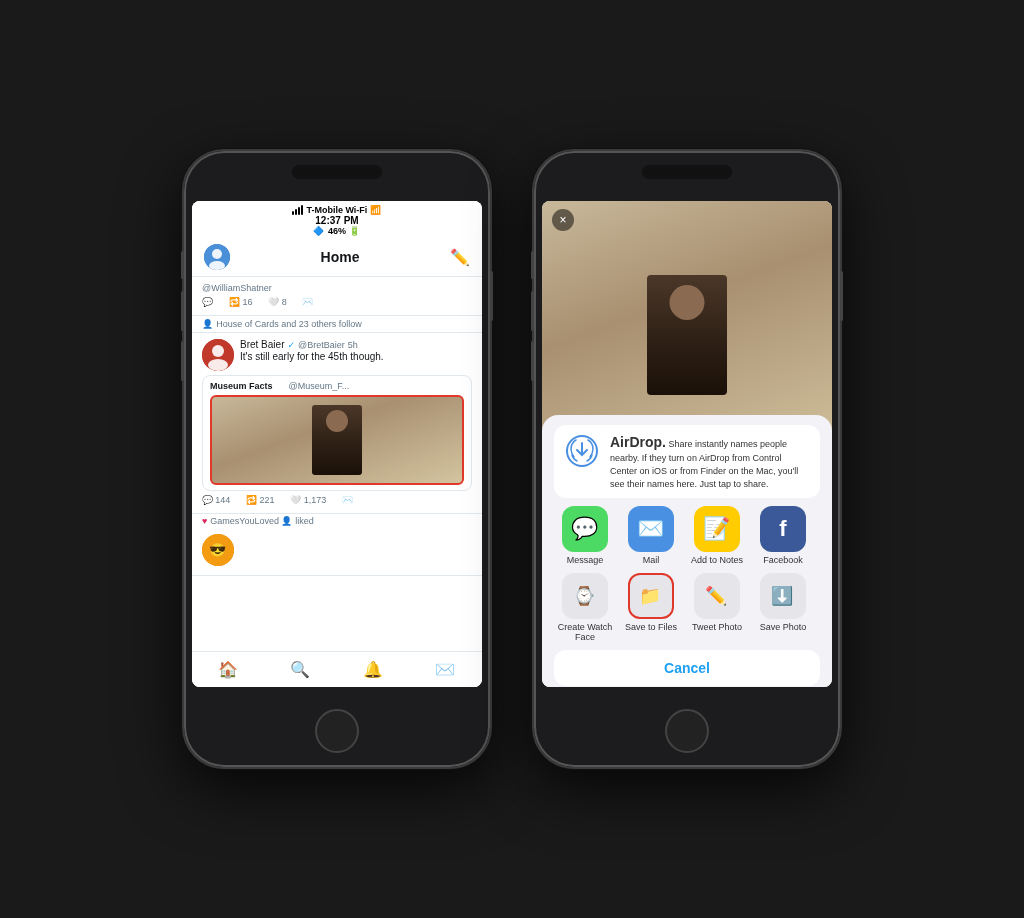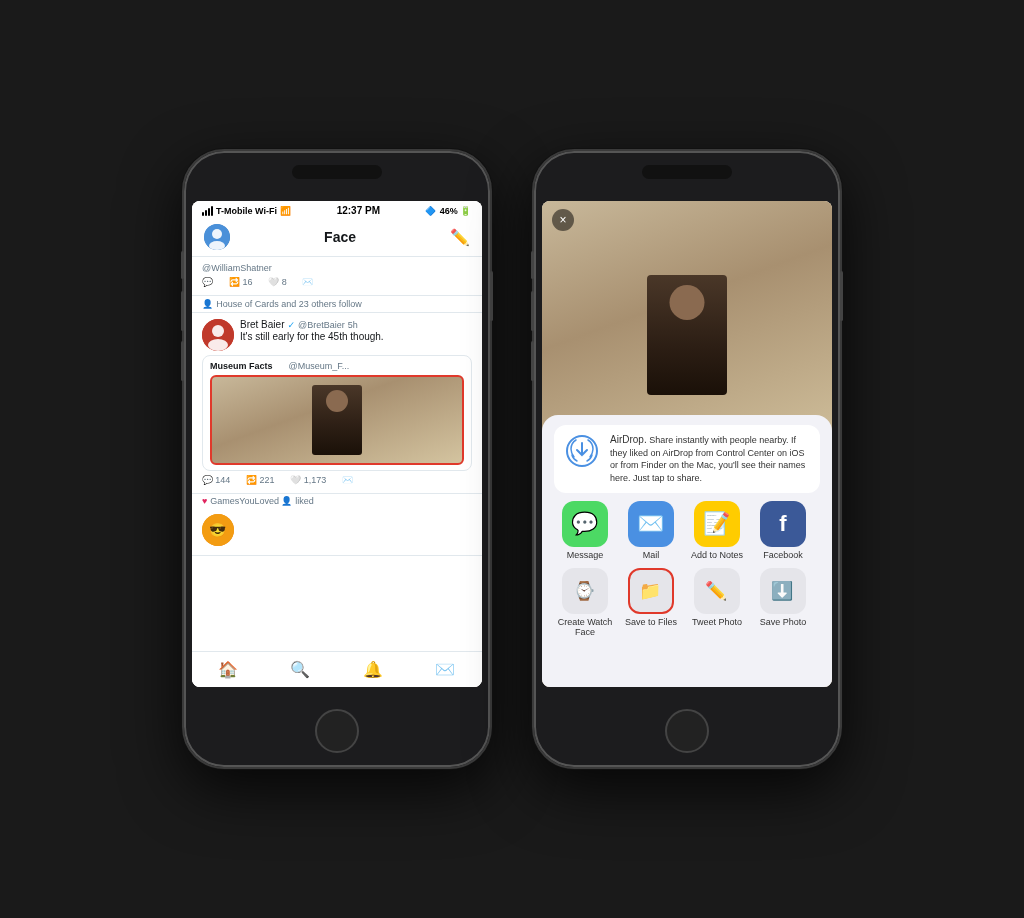--- a/index.html
+++ b/index.html
@@ -107,20 +107,21 @@
       overflow: hidden;
     }
     .status-bar {
       background: #fff;
       display: flex;
       justify-content: space-between;
       align-items: center;
       padding: 4px 10px;
       font-size: 9px;
       font-weight: 600;
+      flex-direction: column;
     }
     .status-bar-left { display: flex; align-items: center; gap: 3px; }
     .status-bar-center { font-weight: 600; font-size: 10px; }
     .status-bar-right { display: flex; align-items: center; gap: 3px; font-size: 9px; }
     .twitter-nav {
       display: flex;
       justify-content: space-between;
       align-items: center;
       padding: 4px 12px 6px;
       border-bottom: 1px solid #e1e8ed;
@@ -327,21 +328,21 @@
     .airdrop-icon {
       width: 36px;
       height: 36px;
       flex-shrink: 0;
       display: flex;
       align-items: center;
       justify-content: center;
     }
     .airdrop-icon svg { width: 32px; height: 32px; }
     .airdrop-text { font-size: 9px; color: #333; line-height: 1.4; }
-    .airdrop-title { font-weight: 400; font-size: 10px; }
+    .airdrop-title { font-weight: 700; font-size: 14px; }
     .share-apps-row {
       display: flex;
       gap: 8px;
       justify-content: flex-start;
       margin-bottom: 8px;
       padding: 0 2px;
     }
     .share-app {
       display: flex;
       flex-direction: column;
@@ -434,21 +435,21 @@
       </div>
 
       <div class="twitter-nav">
         <div class="twitter-nav-avatar">
           <svg width="26" height="26" viewBox="0 0 26 26">
             <circle cx="13" cy="13" r="13" fill="#4a90d9"></circle>
             <circle cx="13" cy="10" r="5" fill="#fff" opacity="0.9"></circle>
             <ellipse cx="13" cy="22" rx="8" ry="5" fill="#fff" opacity="0.9"></ellipse>
           </svg>
         </div>
-        <span class="twitter-nav-title">Face</span>
+        <span class="twitter-nav-title">Home</span>
         <span class="twitter-nav-icon">✏️</span>
       </div>
 
       <div class="tweet">
         <div class="tweet-meta">
           <span>@WilliamShatner</span>
         </div>
         <div class="tweet-actions">
           <div class="tweet-action">💬</div>
           <div class="tweet-action">🔁 <span>16</span></div>
@@ -548,21 +549,21 @@
               <circle cx="16" cy="16" r="15" stroke="#4a90e2" stroke-width="2" fill="none"></circle>
               <path d="M16 8 L16 20 M11 15 L16 20 L21 15" stroke="#4a90e2" stroke-width="2" stroke-linecap="round"></path>
               <path d="M8 22 Q5 18 5 14 Q5 8 10 5" stroke="#4a90e2" stroke-width="1.5" fill="none" stroke-linecap="round"></path>
               <path d="M24 22 Q27 18 27 14 Q27 8 22 5" stroke="#4a90e2" stroke-width="1.5" fill="none" stroke-linecap="round"></path>
               <path d="M11 26 Q7 24 6 20" stroke="#4a90e2" stroke-width="1.5" fill="none" stroke-linecap="round"></path>
               <path d="M21 26 Q25 24 26 20" stroke="#4a90e2" stroke-width="1.5" fill="none" stroke-linecap="round"></path>
             </svg>
           </div>
           <div class="airdrop-text">
             <span class="airdrop-title">AirDrop.</span>
-            <span>Share instantly with people nearby. If they liked on AirDrop from Control Center on iOS or from Finder on the Mac, you'll see their names here. Just tap to share.</span>
+            <span>Share instantly names people nearby. If they turn on AirDrop from Control Center on iOS or from Finder on the Mac, you'll see their names here. Just tap to share.</span>
           </div>
         </div>
 
         <div class="share-apps-row">
           <div class="share-app">
             <div class="share-app-icon" style="background:#4cd964">💬</div>
             <span class="share-app-label">Message</span>
           </div>
           <div class="share-app">
             <div class="share-app-icon" style="background:#4a90e2">✉️</div>
@@ -590,17 +591,20 @@
           <div class="share-action">
             <div class="share-action-icon">✏️</div>
             <span class="share-action-label">Tweet Photo</span>
           </div>
           <div class="share-action">
             <div class="share-action-icon">⬇️</div>
             <span class="share-action-label">Save Photo</span>
           </div>
         </div>
 
+        <div class="cancel-btn">
+          <span>Cancel</span>
+        </div>
       </div>
     </div>
   </div>
   <div class="home-button"></div>
 </div>
 
 </body></html>

